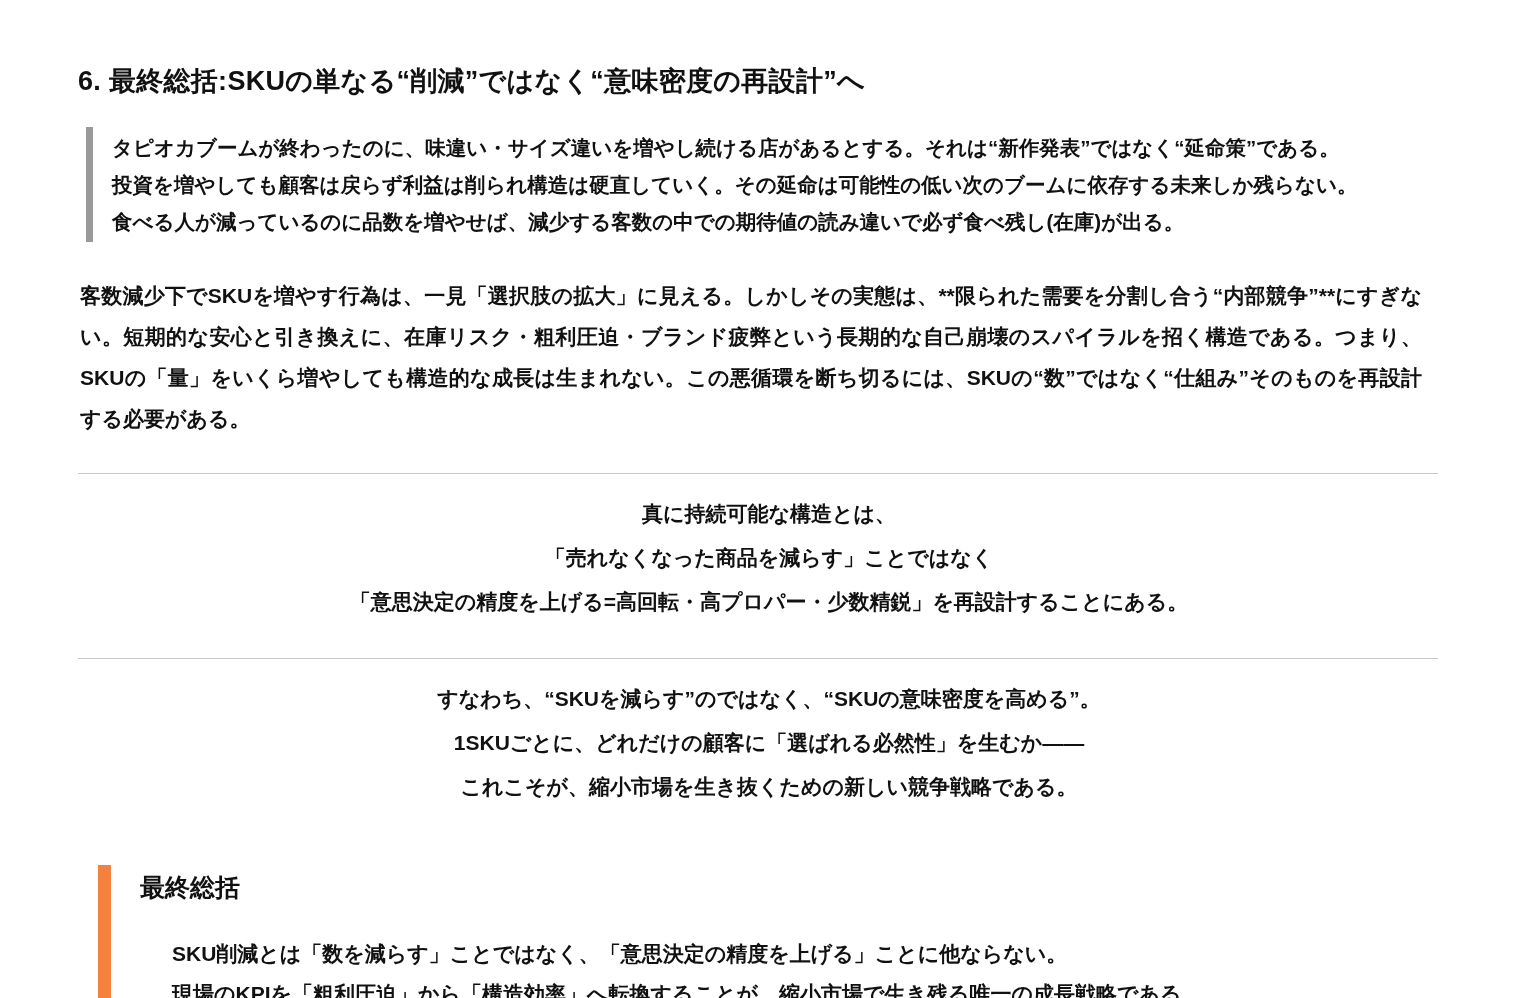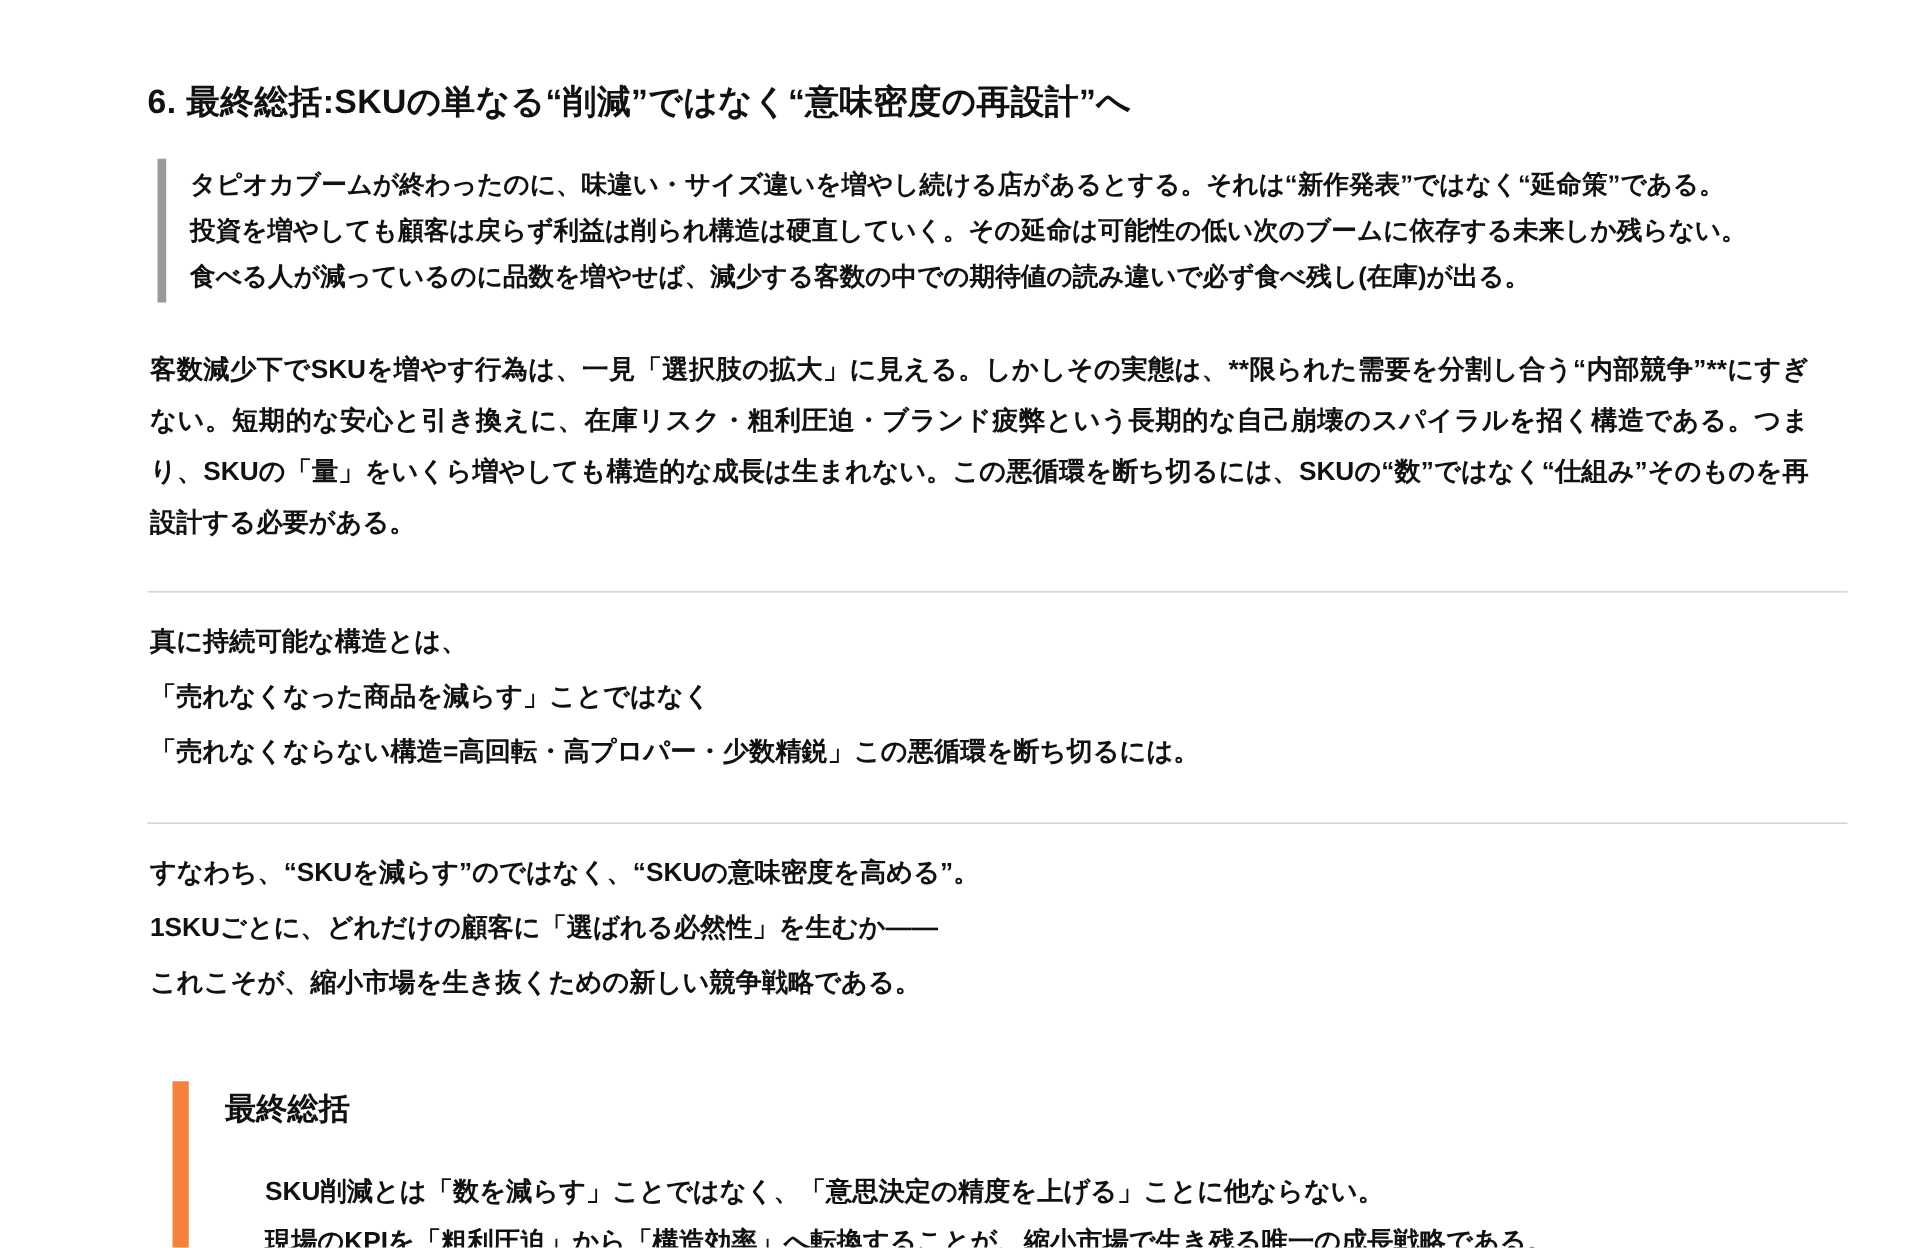--- a/index.html
+++ b/index.html
@@ -10,21 +10,21 @@
   body {
     width: 1536px;
     height: 998px;
     overflow: hidden;
     font-family: "Liberation Sans", "DejaVu Sans", sans-serif;
     font-weight: 700;
     color: #111111;
     -webkit-font-smoothing: antialiased;
   }
   .page {
-    padding: 64px 78px 0 118px;
+    padding: 64px 78px 0 78px;
     box-sizing: border-box;
     width: 100%;
     height: 100%;
   }
   .heading {
     font-size: 27px;
     line-height: 1.3;
     margin: 0 0 28px 0;
     letter-spacing: 0.3px;
   }
@@ -47,21 +47,21 @@
     border: none;
     border-top: 1.5px solid #c9c9c9;
     margin: 34px 0 0 0;
     width: 1360px;
   }
   .section {
     font-size: 21px;
     line-height: 44px;
     margin: 18px 0 0 2px;
   }
-  .section-line { white-space: nowrap; }
+  .section-line { white-space: nowrap; text-align: center; }
   .callout {
     margin: 56px 0 0 20px;
     border-left: 13px solid #f5823c;
     padding: 6px 0 8px 29px;
   }
   .callout-title {
     font-size: 25px;
     line-height: 1.3;
     margin: 0 0 30px 0;
   }
@@ -85,21 +85,21 @@
     <div class="quote-line">食べる人が減っているのに品数を増やせば、減少する客数の中での期待値の読み違いで必ず食べ残し(在庫)が出る。</div>
   </div>
 
   <p class="paragraph">客数減少下でSKUを増やす行為は、一見「選択肢の拡大」に見える。しかしその実態は、**限られた需要を分割し合う“内部競争”**にすぎない。短期的な安心と引き換えに、在庫リスク・粗利圧迫・ブランド疲弊という長期的な自己崩壊のスパイラルを招く構造である。つまり、SKUの「量」をいくら増やしても構造的な成長は生まれない。この悪循環を断ち切るには、SKUの“数”ではなく“仕組み”そのものを再設計する必要がある。</p>
 
   <hr class="divider">
 
   <div class="section">
     <div class="section-line">真に持続可能な構造とは、</div>
     <div class="section-line">「売れなくなった商品を減らす」ことではなく</div>
-    <div class="section-line">「売れなくならない構造=高回転・高プロパー・少数精鋭」この悪循環を断ち切るには。</div>
+    <div class="section-line">「意思決定の精度を上げる=高回転・高プロパー・少数精鋭」を再設計することにある。</div>
   </div>
 
   <hr class="divider">
 
   <div class="section">
     <div class="section-line">すなわち、“SKUを減らす”のではなく、“SKUの意味密度を高める”。</div>
     <div class="section-line">1SKUごとに、どれだけの顧客に「選ばれる必然性」を生むか――</div>
     <div class="section-line">これこそが、縮小市場を生き抜くための新しい競争戦略である。</div>
   </div>
 

